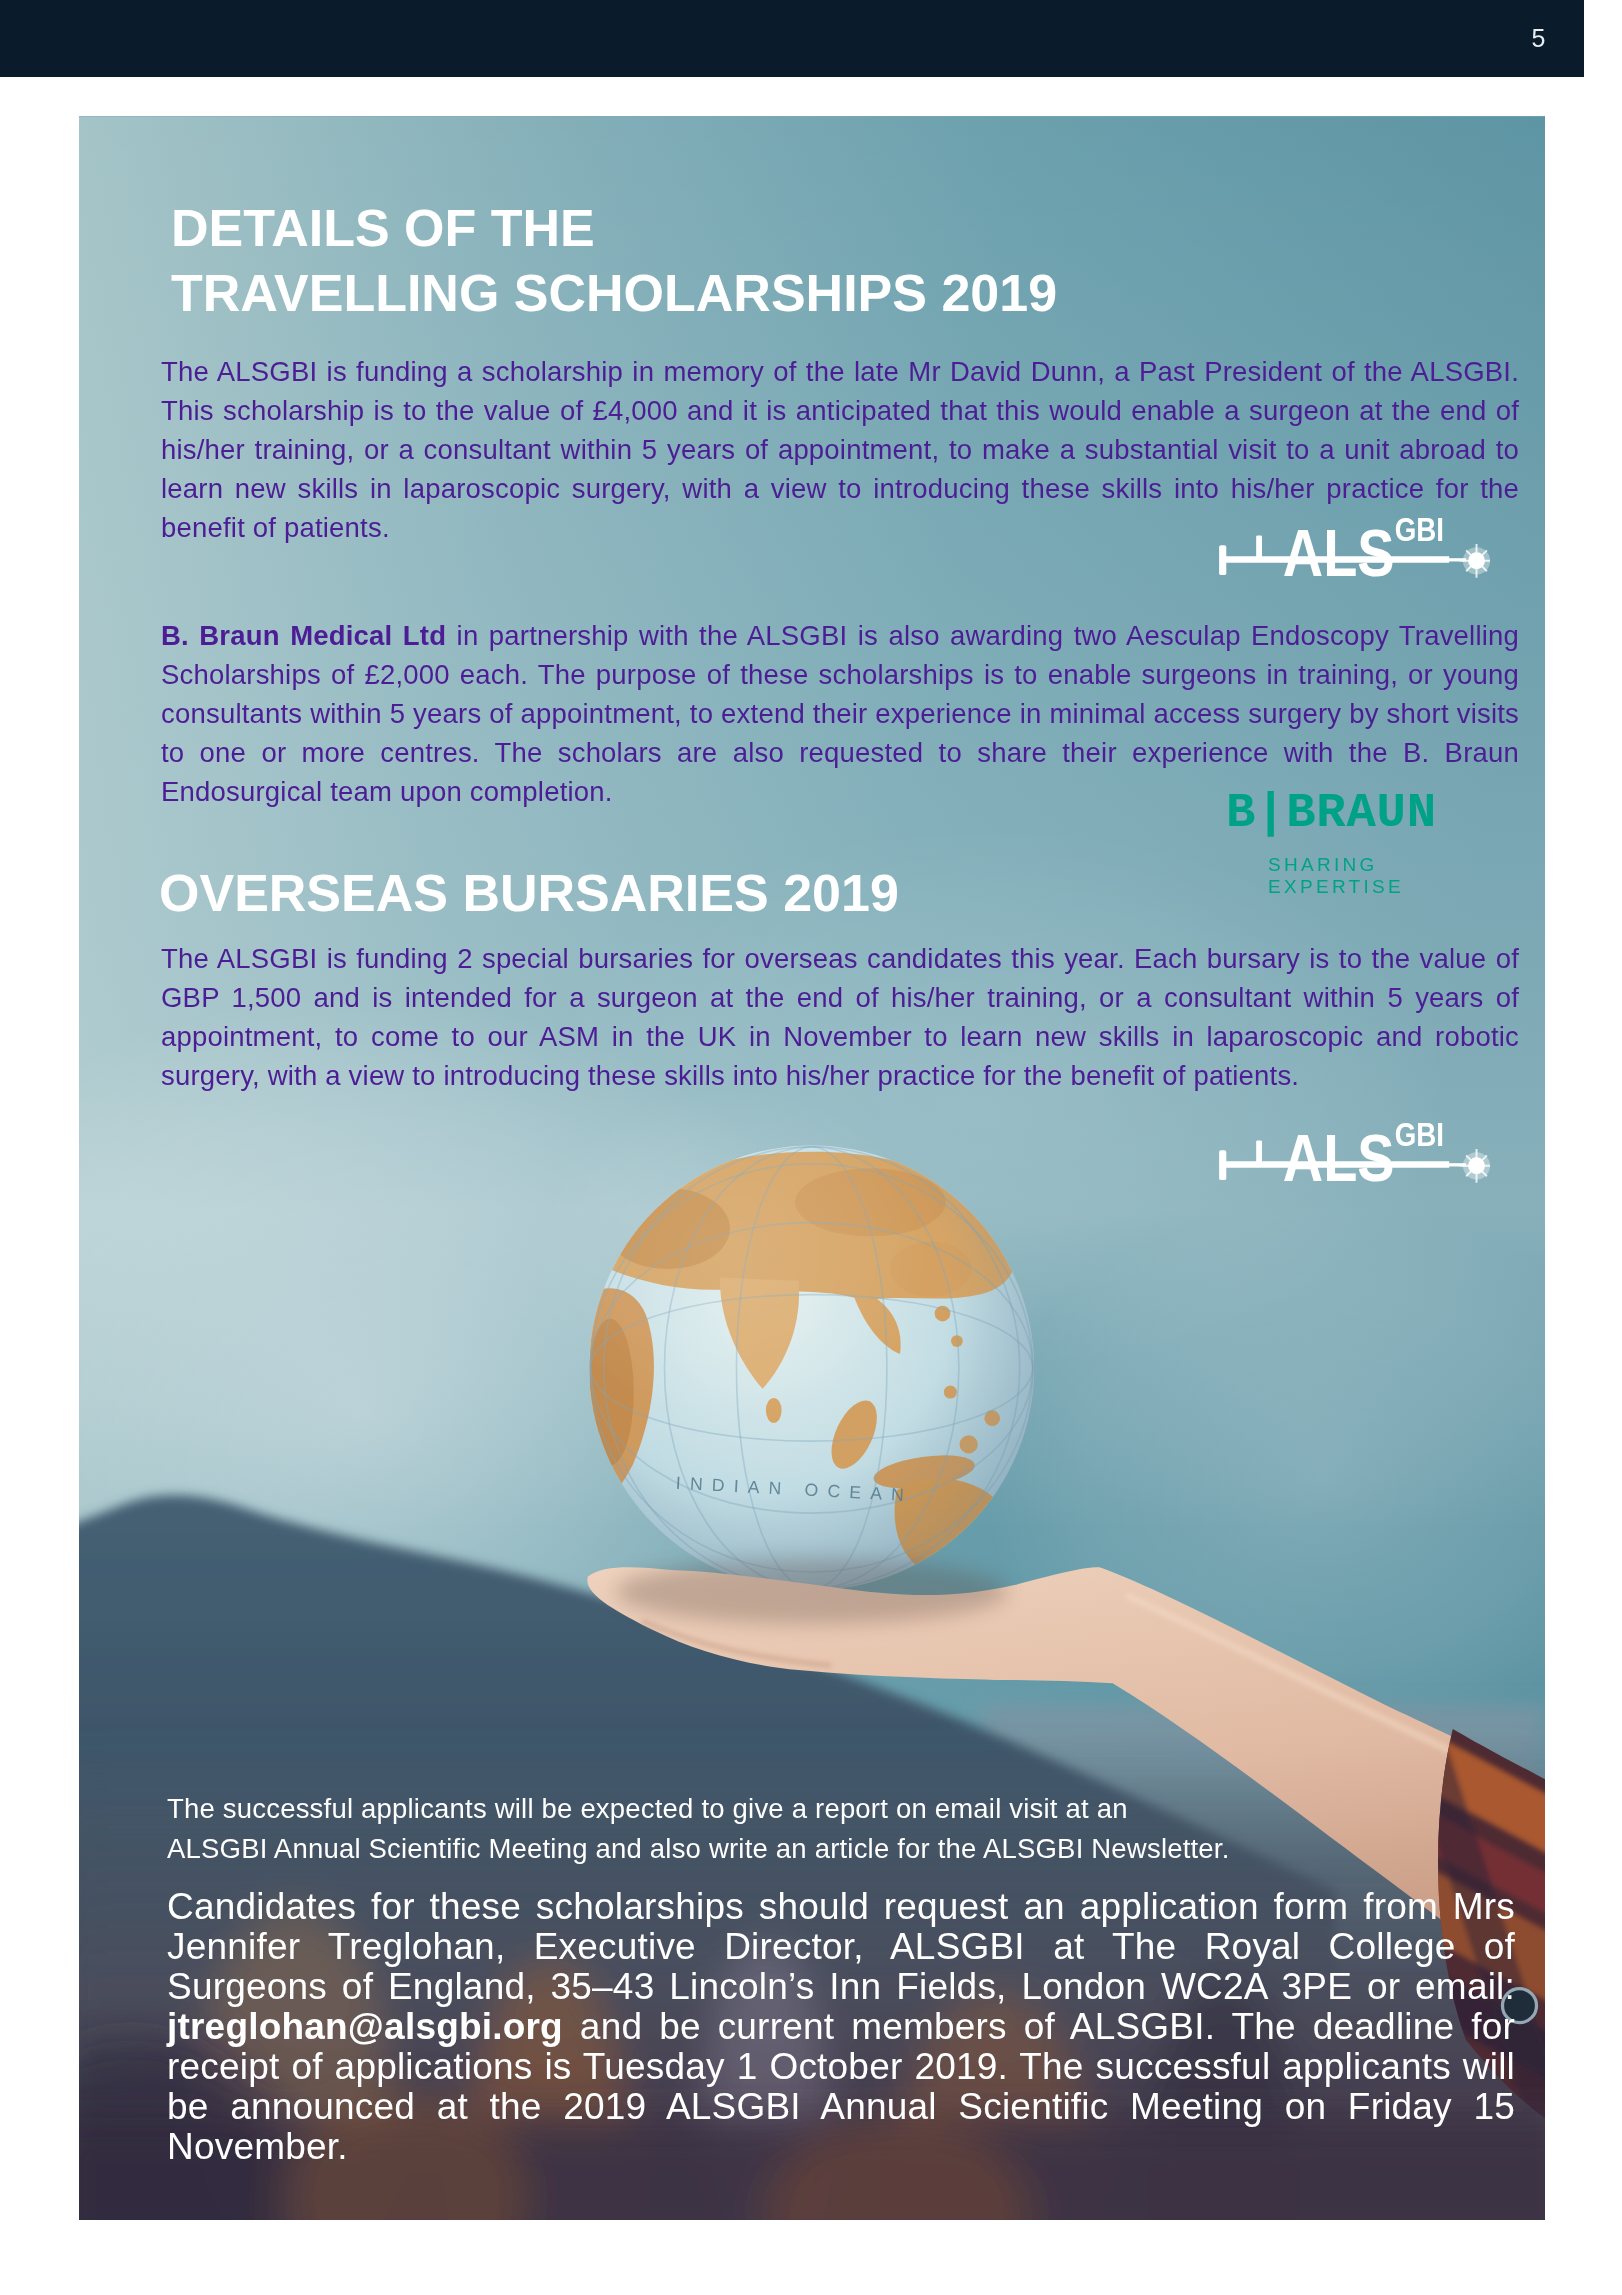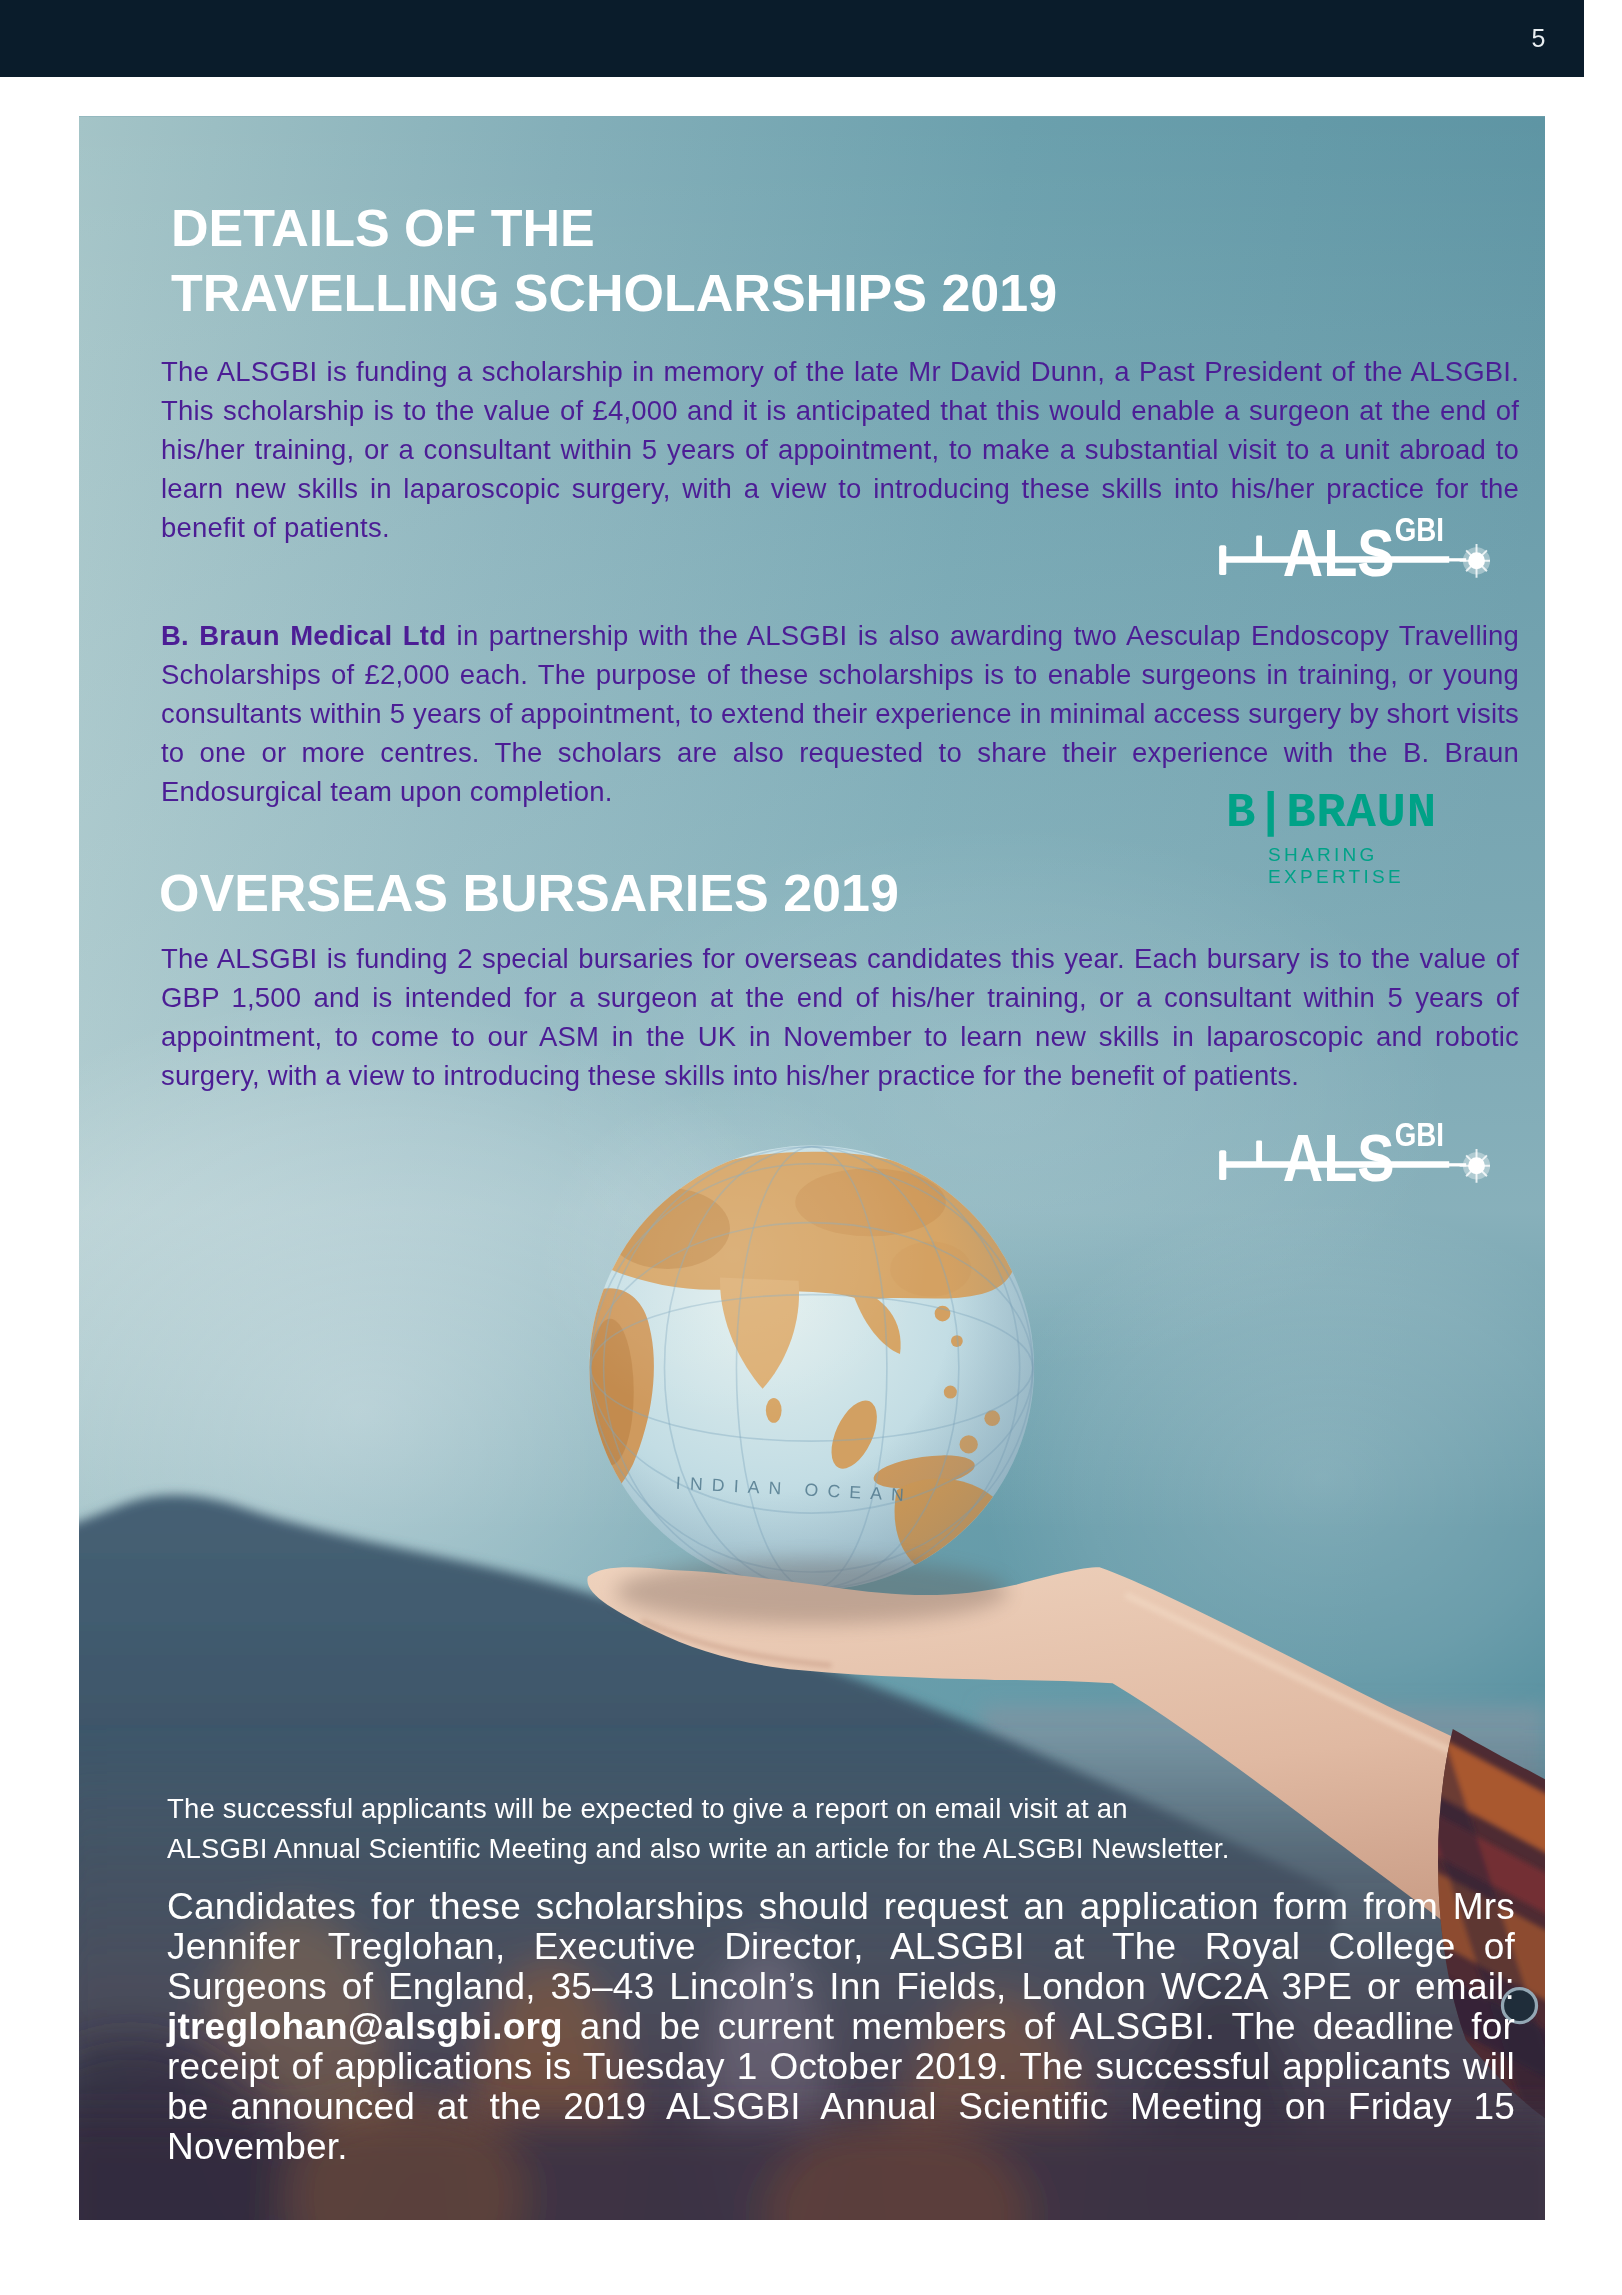--- a/index.html
+++ b/index.html
@@ -35,21 +35,21 @@
     text-align:justify;color:#ffffff;
   }
   .bold-inline{font-weight:bold;}
   .als-logo{position:absolute;width:272px;height:65px;z-index:3;}
   .braun-logo{position:absolute;z-index:3;width:275px;}
   .braun-name{
     font-weight:bold;font-size:49px;letter-spacing:0.7px;line-height:46px;
     font-family:Liberation Mono, monospace;
   }
   .braun-tagline{
-    font-size:19px;letter-spacing:3.3px;line-height:22px;margin-left:42px;margin-top:8px;
+    font-size:19px;letter-spacing:3.3px;line-height:22px;margin-left:42px;margin-top:18px;
   }
 </style>
 </head>
 <body>
 
 <div class="header-bar">
   <span class="page-number">5</span>
 </div>
 
 <div class="photo">

